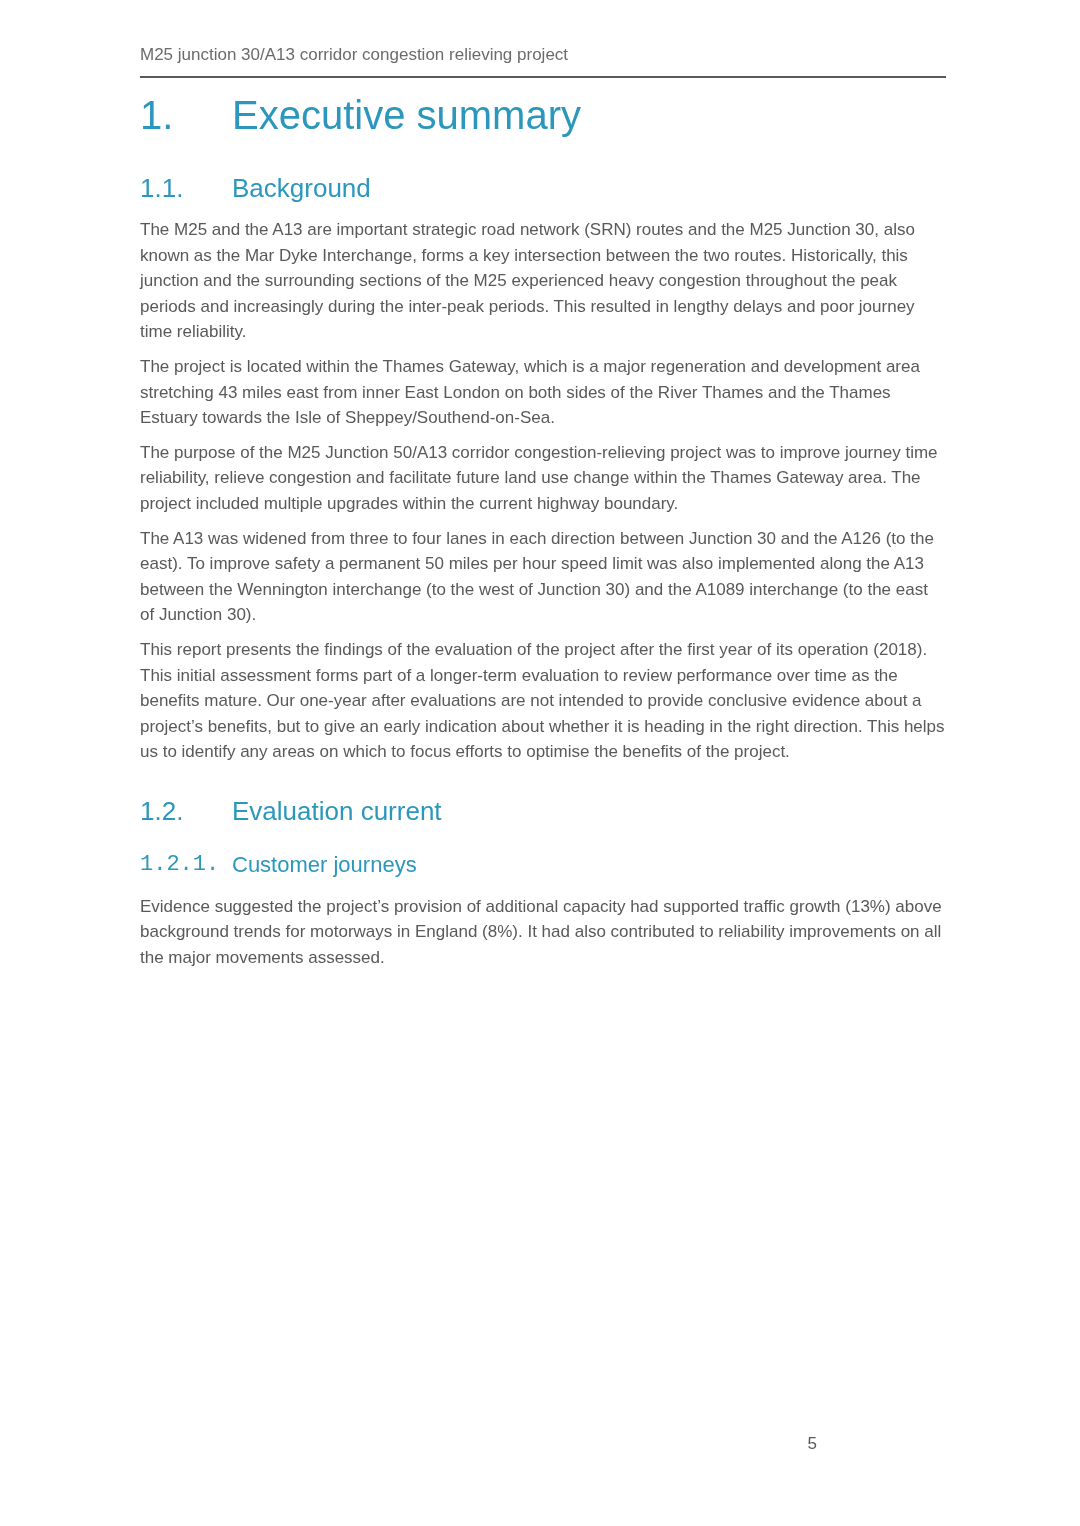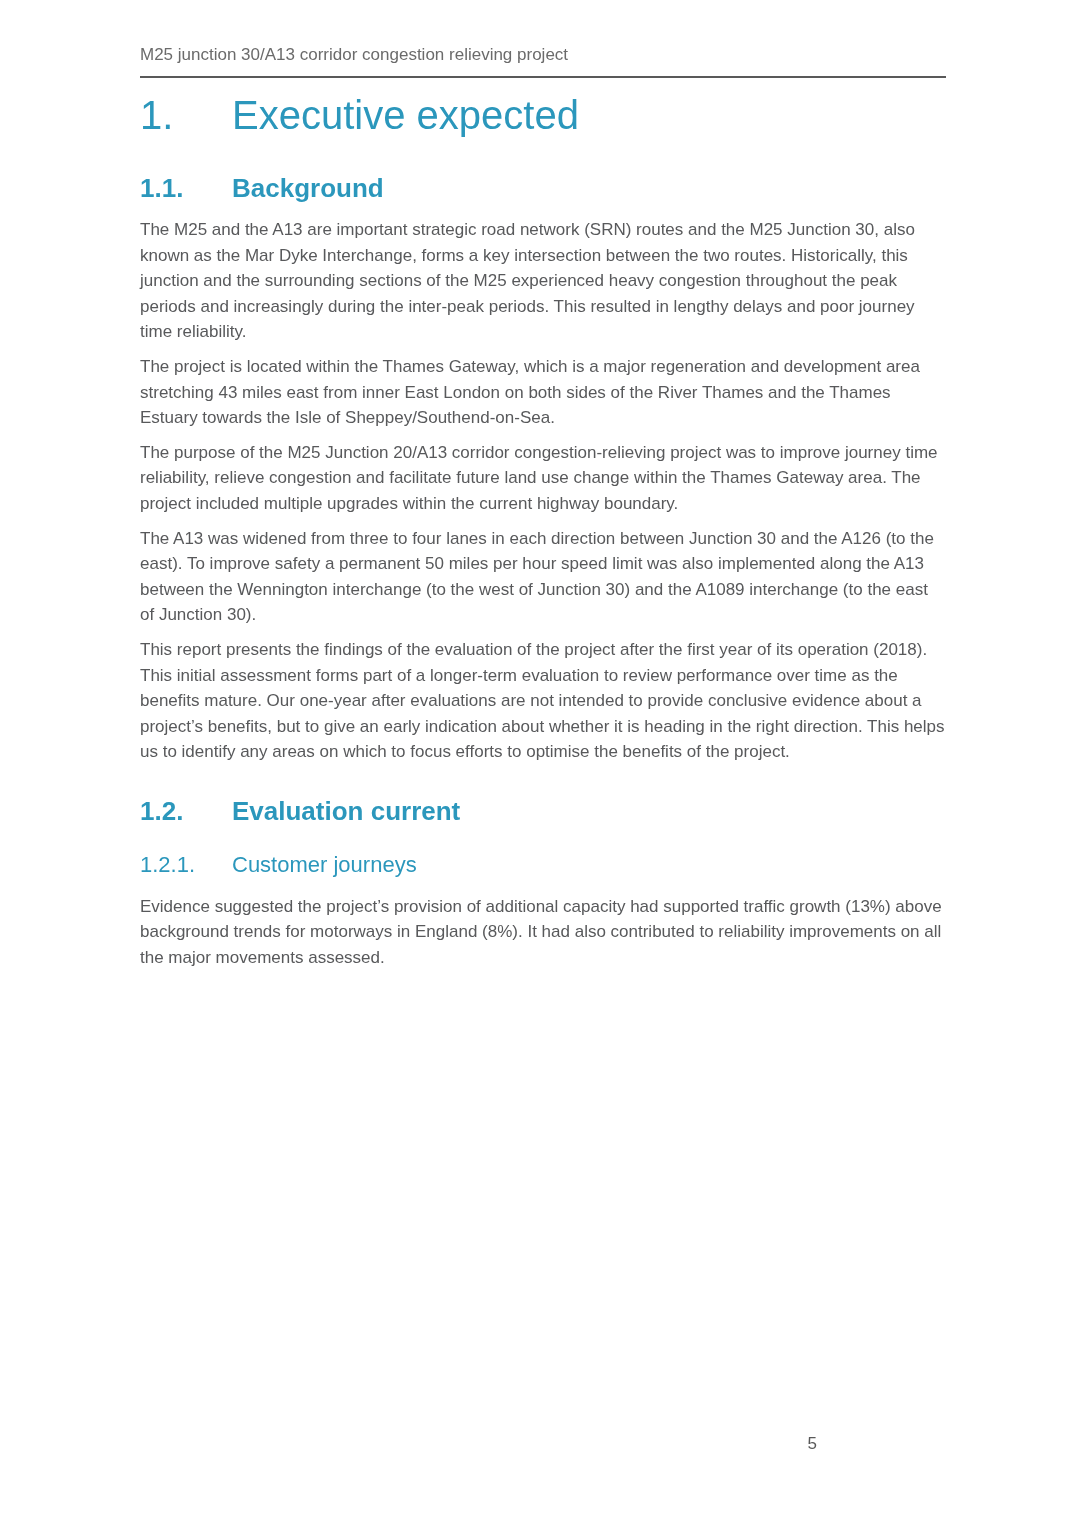--- a/index.html
+++ b/index.html
@@ -41,35 +41,35 @@
     font-size: 40px;
     line-height: 46px;
     font-weight: normal;
     color: #2b97bc;
   }
   .h1 .hnum { flex: 0 0 92px; }
   .h2 {
     display: flex;
     font-size: 26px;
     line-height: 30px;
-    font-weight: bold;
+    font-weight: normal;
     color: #2b97bc;
     margin: 35px 0 14px 0;
     align-items: center;
   }
   .h2 .hnum { flex: 0 0 92px; }
   .h3 {
     display: flex;
     font-size: 22px;
     line-height: 26px;
     font-weight: normal;
     color: #2b97bc;
     margin: 26px 0 16px 0;
   }
-  .h3 .hnum { flex: 0 0 92px; }
+  .h3 .hnum { flex: 0 0 92px; font-family: Liberation Mono, monospace; }
   .body-text p {
     font-size: 17px;
     line-height: 25.6px;
     color: #58595b;
     margin: 0 0 9px 0;
   }
   .section-evaluation .h2 {
     margin-top: 31px;
   }
   .page-number {
@@ -87,32 +87,32 @@
 <div class="page">
   <div class="content">
 
     <div class="doc-header">
       <p class="hline">M25 junction 30/A13 corridor congestion relieving project</p>
       <hr class="header-rule">
     </div>
 
     <div class="h1">
       <span class="hnum">1.</span>
-      <span>Executive expected</span>
+      <span>Executive summary</span>
     </div>
 
     <div class="section-background">
       <div class="h2">
         <span class="hnum">1.1.</span>
         <span>Background</span>
       </div>
       <div class="body-text">
         <p>The M25 and the A13 are important strategic road network (SRN) routes and the M25 Junction 30, also known as the Mar Dyke Interchange, forms a key intersection between the two routes. Historically, this junction and the surrounding sections of the M25 experienced heavy congestion throughout the peak periods and increasingly during the inter-peak periods. This resulted in lengthy delays and poor journey time reliability.</p>
         <p>The project is located within the Thames Gateway, which is a major regeneration and development area stretching 43 miles east from inner East London on both sides of the River Thames and the Thames Estuary towards the Isle of Sheppey/Southend-on-Sea.</p>
-        <p>The purpose of the M25 Junction 20/A13 corridor congestion-relieving project was to improve journey time reliability, relieve congestion and facilitate future land use change within the Thames Gateway area. The project included multiple upgrades within the current highway boundary.</p>
+        <p>The purpose of the M25 Junction 50/A13 corridor congestion-relieving project was to improve journey time reliability, relieve congestion and facilitate future land use change within the Thames Gateway area. The project included multiple upgrades within the current highway boundary.</p>
         <p>The A13 was widened from three to four lanes in each direction between Junction 30 and the A126 (to the east). To improve safety a permanent 50 miles per hour speed limit was also implemented along the A13 between the Wennington interchange (to the west of Junction 30) and the A1089 interchange (to the east of Junction 30).</p>
         <p>This report presents the findings of the evaluation of the project after the first year of its operation (2018). This initial assessment forms part of a longer-term evaluation to review performance over time as the benefits mature. Our one-year after evaluations are not intended to provide conclusive evidence about a project’s benefits, but to give an early indication about whether it is heading in the right direction. This helps us to identify any areas on which to focus efforts to optimise the benefits of the project.</p>
       </div>
     </div>
 
     <div class="section-evaluation">
       <div class="h2">
         <span class="hnum">1.2.</span>
         <span>Evaluation current</span>
       </div>

